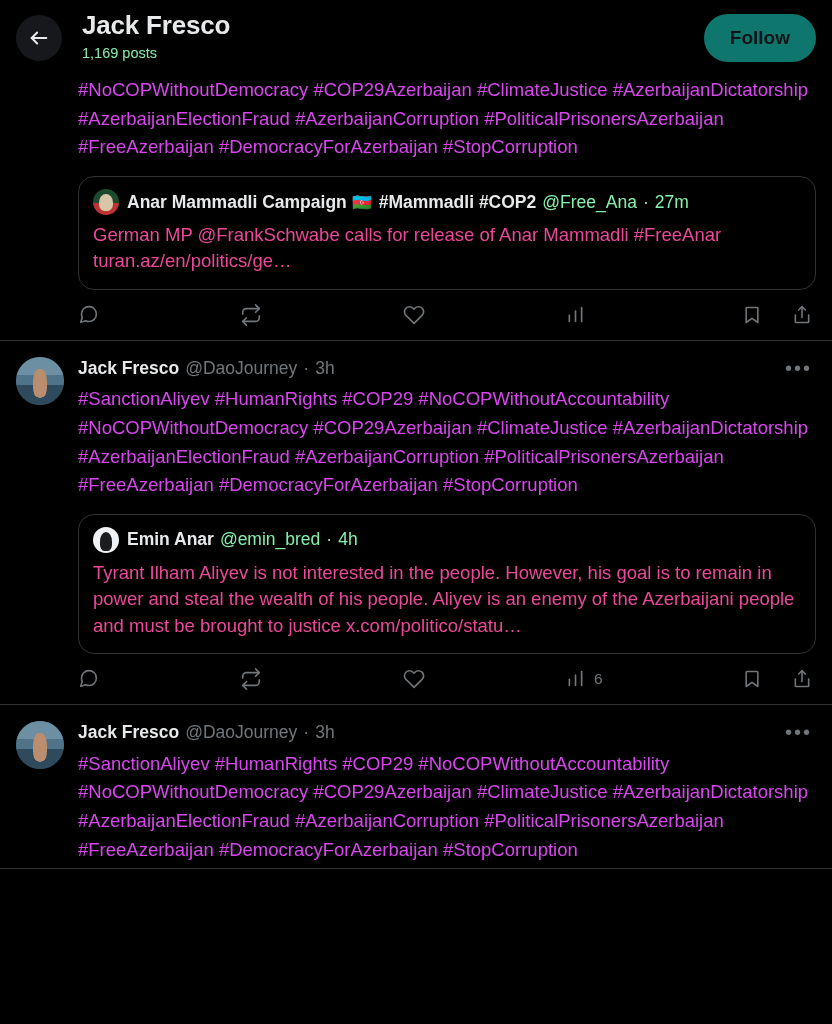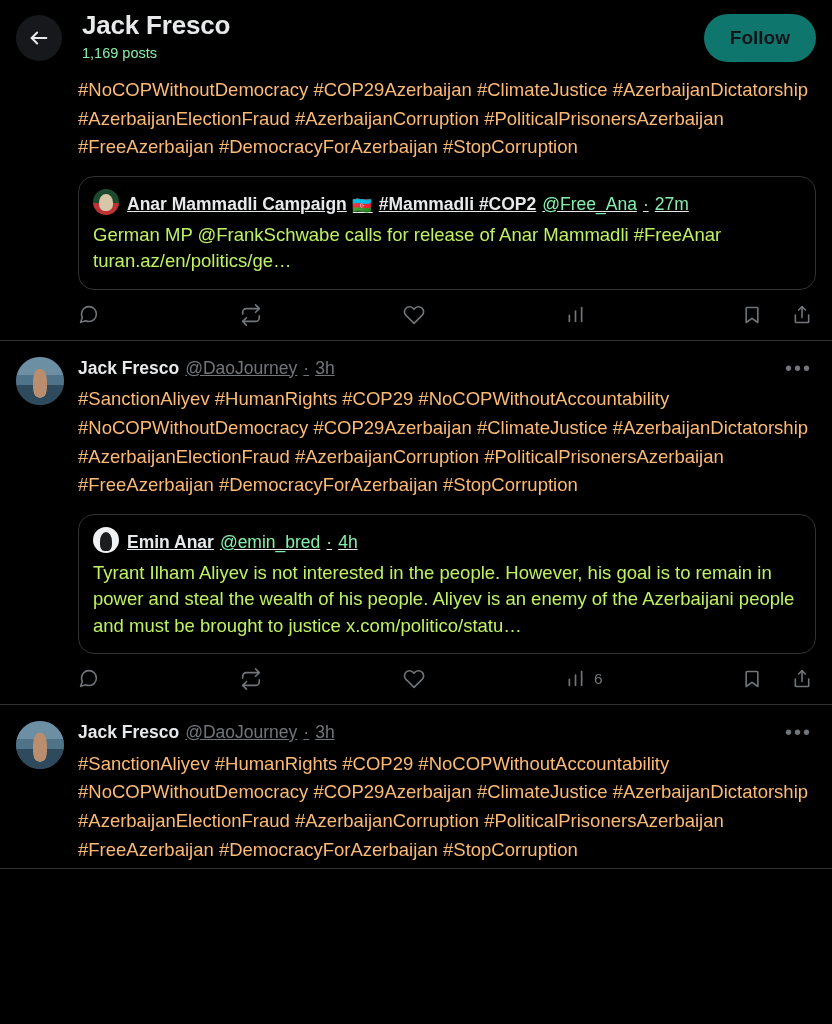--- a/index.html
+++ b/index.html
@@ -128,53 +128,51 @@
   }
   .author-name {
     font-weight: bold;
     color: #e7e9ea;
     font-size: 17.5px;
   }
   .handle, .dot, .time {
     color: #71767b;
     font-size: 17.5px;
     margin-left: 6px;
-    text-decoration: underline;
   }
   .more-btn {
     margin-left: auto;
     color: #71767b;
     font-size: 20px;
     letter-spacing: 2px;
     cursor: pointer;
     padding: 0 4px;
     line-height: 1;
   }
   .tags {
     margin-top: 6px;
     font-size: 18.5px;
     line-height: 1.55;
-    color: #fdba74;
+    color: #d946ef;
     word-wrap: break-word;
   }
 
   
   .quote-card {
     margin-top: 14px;
     border: 1px solid #2f3336;
     border-radius: 16px;
     padding: 12px 14px 14px 14px;
     cursor: pointer;
   }
   .quote-head {
     display: flex;
-    align-items: flex-end;
+    align-items: center;
     white-space: nowrap;
     overflow: hidden;
-    text-decoration: underline;
   }
   .q-avatar {
     width: 26px;
     height: 26px;
     border-radius: 50%;
     flex: 0 0 26px;
     margin-right: 8px;
     overflow: hidden;
     position: relative;
   }
@@ -209,21 +207,21 @@
   .q-tag { color: #e7e9ea; font-weight: bold; font-size: 17.5px; }
   .q-handle, .q-dot, .q-time {
     color: #86efac;
     font-size: 17.5px;
     margin-left: 6px;
   }
   .quote-text {
     margin-top: 7px;
     font-size: 18.5px;
     line-height: 1.42;
-    color: #bef264;
+    color: #ec4899;
     word-wrap: break-word;
   }
 
   
   .actions {
     display: flex;
     align-items: center;
     margin-top: 14px;
     padding-bottom: 10px;
     padding-right: 4px;

